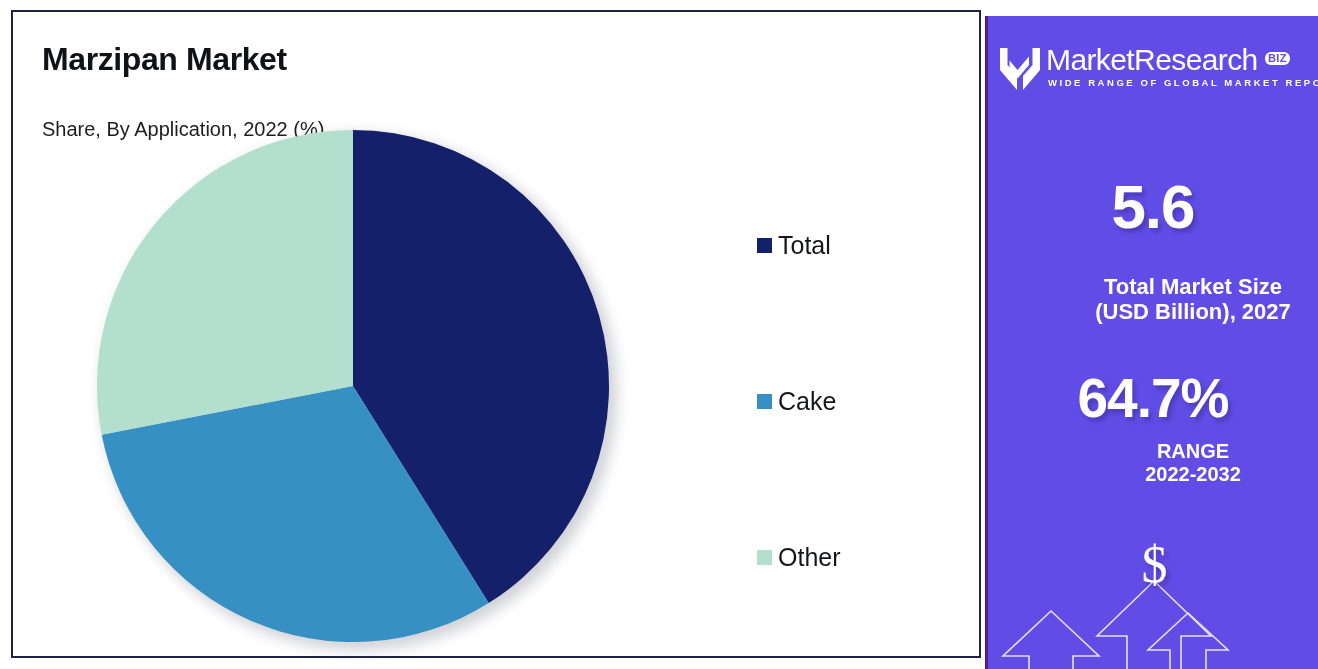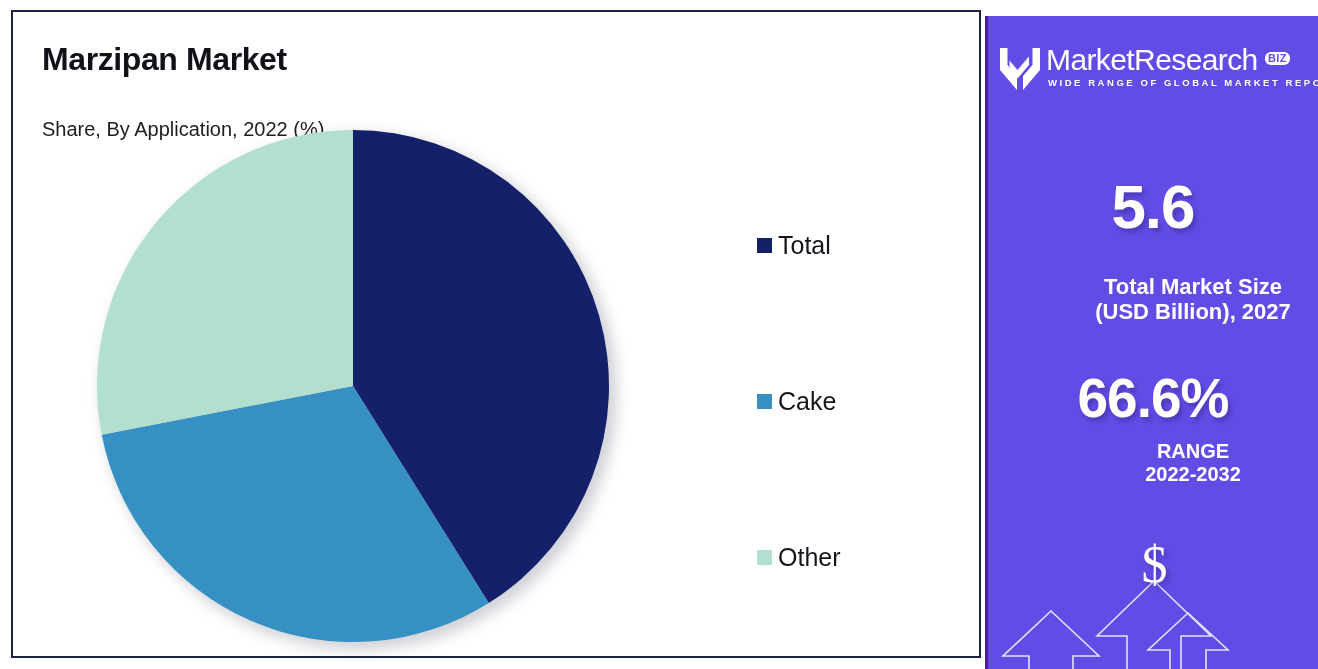--- a/index.html
+++ b/index.html
@@ -270,21 +270,21 @@
       <span id="logo-tagline">WIDE RANGE OF GLOBAL MARKET REPORTS</span>
     </span>
   </div>
 
   <div class="stat-value" id="market-size-value">5.6</div>
   <div class="stat-caption" id="market-size-caption">
     <div>Total Market Size</div>
     <div>(USD Billion), 2027</div>
   </div>
 
-  <div class="stat-value" id="cagr-value">66.6%</div>
+  <div class="stat-value" id="cagr-value">64.7%</div>
   <div class="stat-caption" id="cagr-caption">
     <div>RANGE</div>
     <div>2022-2032</div>
   </div>
 
   <div id="growth-graphic">
     <div id="dollar-sign">$</div>
     <svg width="333" height="160" viewBox="0 0 333 160">
       <g fill="none" stroke="#e4e0fb" stroke-width="1.6" stroke-linejoin="miter">
 

